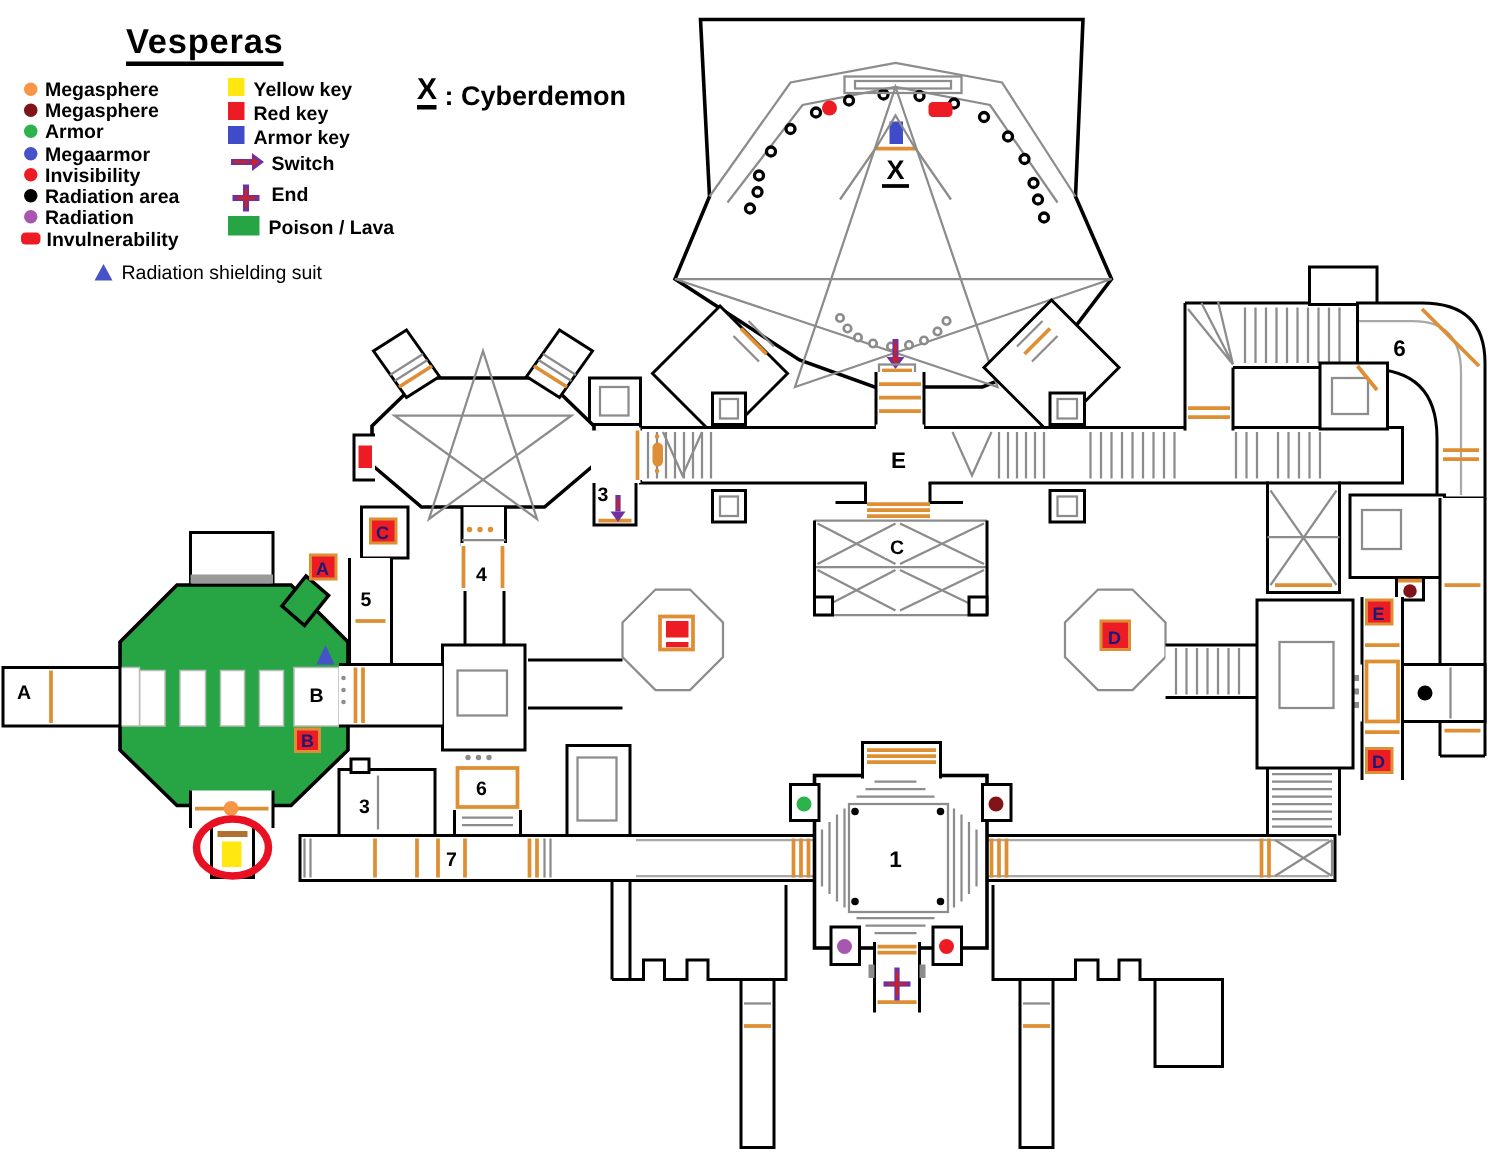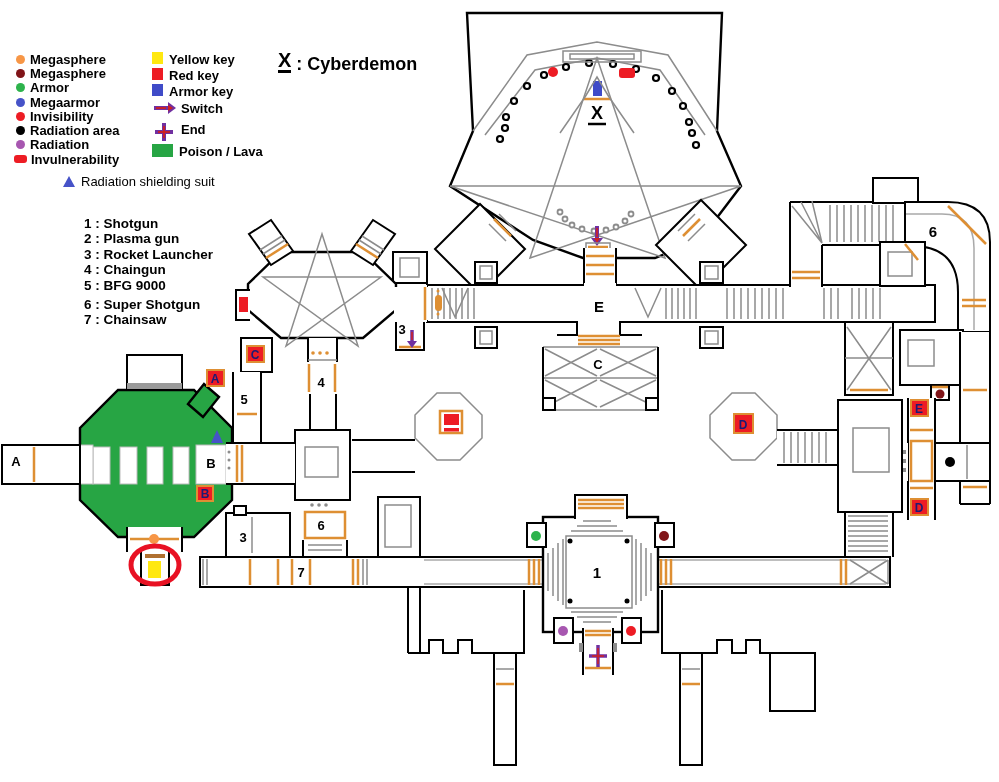--- a/index.html
+++ b/index.html
@@ -405,20 +405,21 @@
     <rect class="w" x="770" y="653" width="45" height="58"></rect>
     <rect class="w" x="494" y="653" width="22" height="112"></rect>
     <line class="g" x1="496" y1="669" x2="514" y2="669" stroke-width="2.5"></line>
     <line class="o" x1="496" y1="684" x2="514" y2="684" stroke-width="3"></line>
     <rect class="w" x="680" y="653" width="22" height="112"></rect>
     <line class="g" x1="682" y1="669" x2="700" y2="669" stroke-width="2.5"></line>
     <line class="o" x1="682" y1="684" x2="700" y2="684" stroke-width="3"></line>
   </g>
 </svg>
 
+  <div class="title">Vesperas</div>
 
   <div class="col1">
     <div class="lrow">
         <span class="dot c-mega"></span>
         <span>Megasphere</span>
       </div>
     <div class="lrow">
         <span class="dot c-super"></span>
         <span>Megasphere</span>
       </div>
@@ -490,23 +491,14 @@
         <span class="pois"></span>
         <span>Poison / Lava</span>
       </div>
   </div>
 
   <div class="cyber">
     <span class="cy-x">X</span>
     <span class="cy-t">: Cyberdemon</span>
   </div>
 
-  <div class="weapons">
-    <div class="wrow">1 : Shotgun</div>
-    <div class="wrow">2 : Plasma gun</div>
-    <div class="wrow">3 : Rocket Launcher</div>
-    <div class="wrow">4 : Chaingun</div>
-    <div class="wrow">5 : BFG 9000</div>
-    <div class="wrow">6 : Super Shotgun</div>
-    <div class="wrow">7 : Chainsaw</div>
-  </div>
 
 </div>
 
 </body></html>

